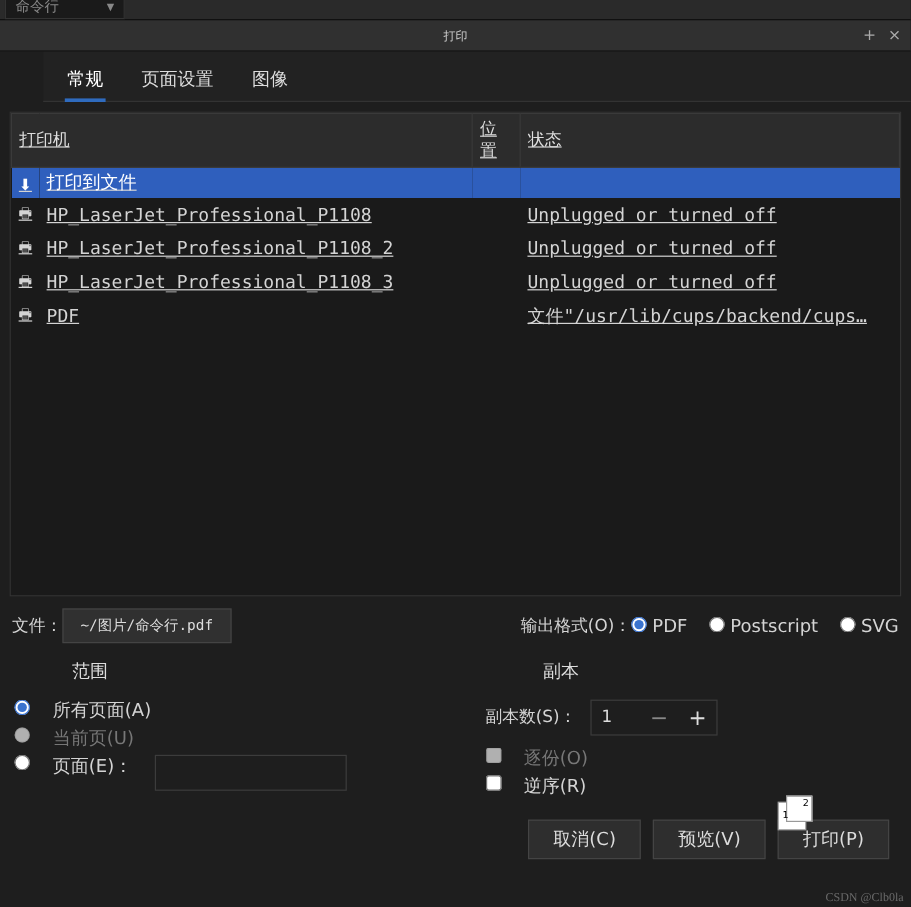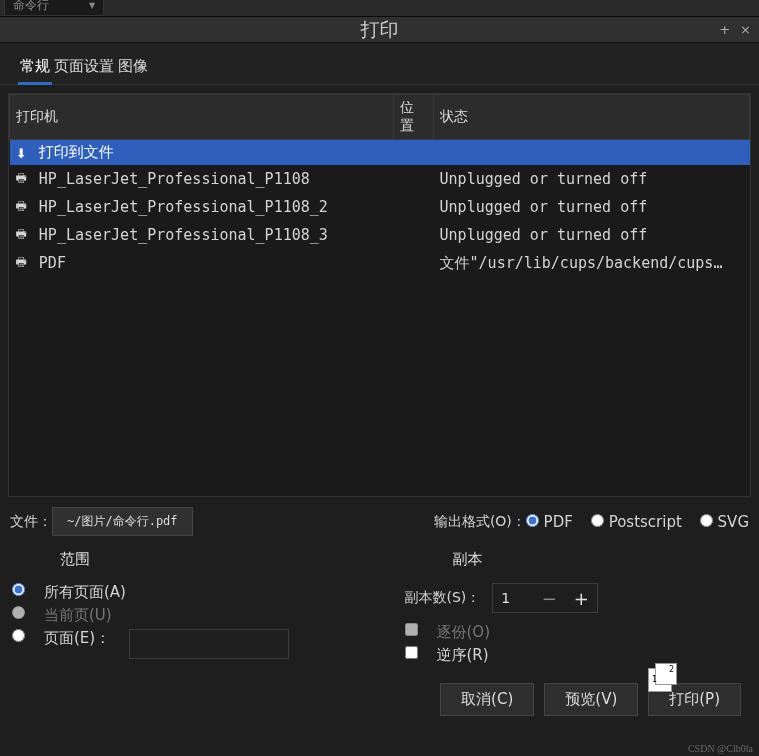--- a/index.html
+++ b/index.html
@@ -1,29 +1,29 @@
 <!DOCTYPE html>
 <html><head>
 <meta charset="utf-8">
 <style>
 * { margin: 0; padding: 0; box-sizing: border-box; font-family: "DejaVu Sans", sans-serif; }
 body { background: #1e1e1e; color: #d4d4d4; font-size: 14px; width: 759px; height: 756px; overflow: hidden; }
 .topbar { background: #2a2a2a; height: 17px; display: flex; align-items: flex-end; padding-left: 4px; border-bottom: 1px solid #0a0a0a; }
 .topbar-dd { background: #1a1a1a; color: #888; font-size: 12px; padding: 1px 8px; border: 1px solid #333; display: flex; align-items: center; gap: 40px; }
 .caret { font-size: 8px; }
 .titlebar { background: #303030; height: 26px; display: flex; align-items: center; justify-content: center; position: relative; border-bottom: 1px solid #111; }
-.titlebar-title { font-size: 19px; color: #ccc; }
+.titlebar-title { font-size: 10px; color: #ccc; }
 .titlebar-ctrls { position: absolute; right: 8px; display: flex; gap: 10px; color: #aaa; font-size: 13px; }
 .titlebar-ctrls span { cursor: pointer; }
-.tabs { background: #222; display: flex; padding: 8px 18px 0 18px; border-bottom: 1px solid #333; }
+.tabs { background: #222; display: flex; gap: 28px; padding: 8px 18px 0 18px; border-bottom: 1px solid #333; margin-left: 36px; }
 .tab { padding: 6px 2px 8px 2px; color: #ddd; cursor: pointer; position: relative; font-size: 15px; }
 .tab.active { color: #fff; }
 .tab.active::after { content: ""; position: absolute; left: 0; right: 0; bottom: -1px; height: 3px; background: #2f6bbe; }
 .content { padding: 8px; }
-.table-wrap { border: 1px solid #333; background: #1a1a1a; height: 404px; overflow: hidden; }
+.table-wrap { border: 1px solid #333; background: #1a1a1a; height: 404px; overflow: hidden; text-decoration: underline; }
 .ptable { width: 100%; border-collapse: collapse; }
 .ptable th { background: #2c2c2c; color: #ddd; text-align: left; font-weight: normal; padding: 4px 6px; border: 1px solid #3a3a3a; font-size: 14px; }
 .ptable td { padding: 3px 6px; font-size: 15px; font-family: "DejaVu Sans Mono", monospace; white-space: nowrap; overflow: hidden; text-overflow: ellipsis; }
 .ptable tr.selected td { background: #2f5fbd; color: #fff; }
 .icon-cell { width: 22px; text-align: center; }
 .file-row { display: flex; align-items: center; padding: 10px 2px 10px 2px; }
 .file-btn { background: #303030; border: 1px solid #444; color: #ddd; padding: 5px 14px; font-size: 12px; font-family: "DejaVu Sans Mono", monospace; cursor: pointer; }
 .radio-row { display: flex; align-items: center; gap: 18px; }
 input[type=radio] { accent-color: #3a73cf; width: 13px; height: 13px; }
 input[type=checkbox] { accent-color: #3a73cf; width: 13px; height: 13px; }

